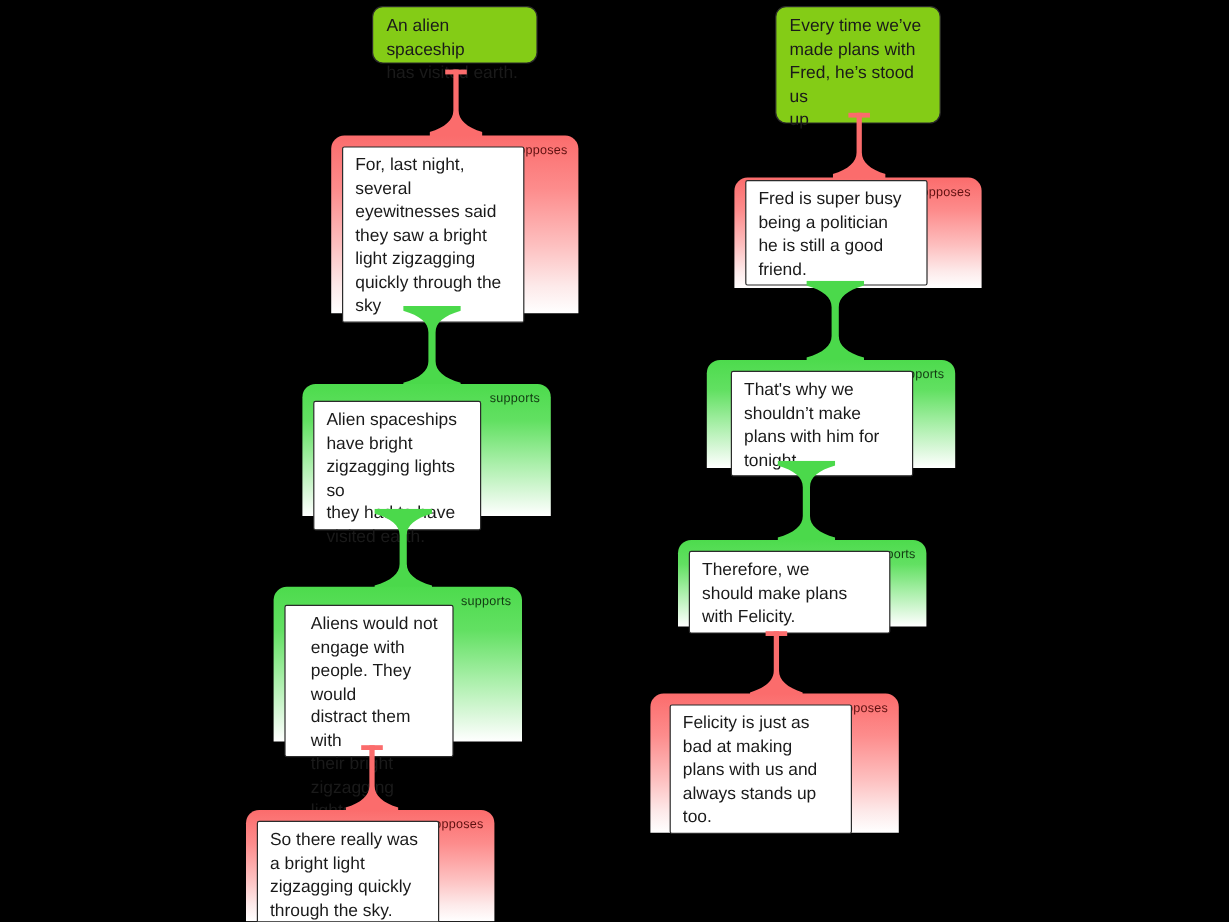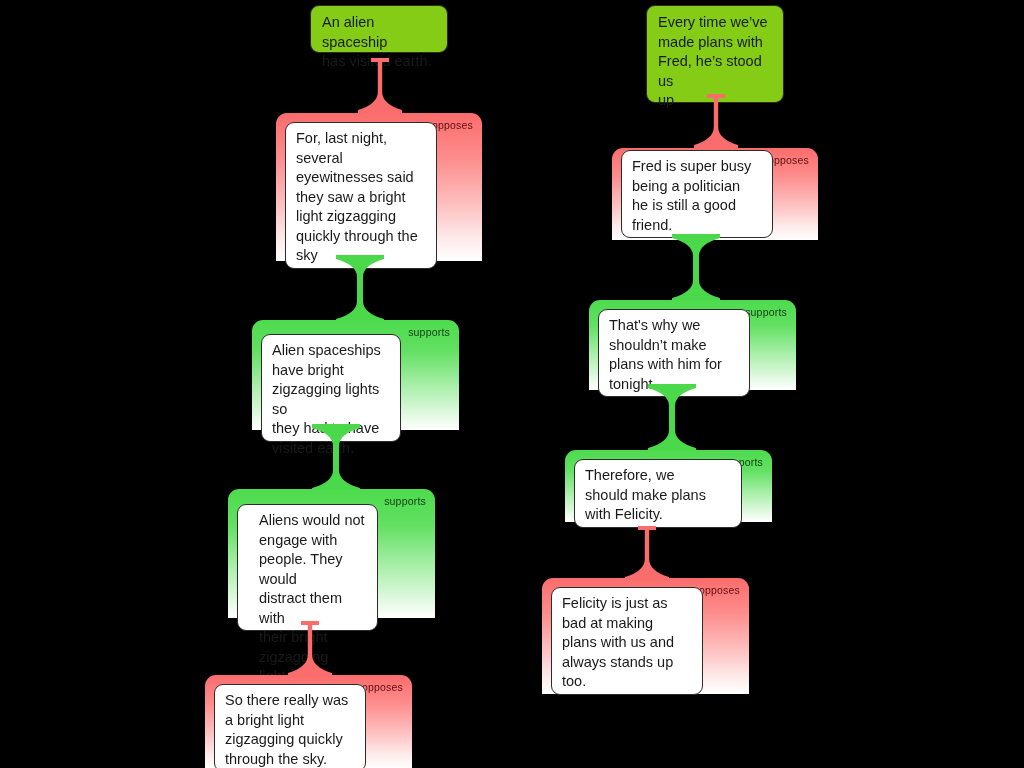--- a/index.html
+++ b/index.html
@@ -60,21 +60,21 @@
     white-space: nowrap;
   }
   .card.opposes .rel-label { color: #5e1010; }
   .card.supports .rel-label { color: #123a12; }
 
   .claim-box {
     position: absolute;
     box-sizing: border-box;
     background: #ffffff;
     border: 1.5px solid #2b2b2b;
-    border-radius: 9px;
+    border-radius: 2px;
     padding: 6px 10px 6px 10px;
   }
   .claim-box .claim-text {
     font-size: 14.5px;
     line-height: 19.5px;
     color: #1a1a1a;
     white-space: pre-line;
   }
 
   
@@ -191,21 +191,21 @@
   </div>
 
   <div class="connector" style="left:672px; top:234px; width:48px; height:68px;">
     <svg width="48" height="68" viewBox="0 0 48 68">
       <path d="M0 0 L48 0 L48 4 C34 8 27 14 27 22 L27 46 C27 54 34 60 48 64 L48 68 L0 68 L0 64 C14 60 21 54 21 46 L21 22 C21 14 14 8 0 4 Z" fill="#4bd94b"></path>
     </svg>
   </div>
 
   <div class="card supports" style="left:589px; top:300px; width:207px; height:90px;">
     <span class="rel-label">supports</span>
-    <div class="claim-box" style="left:9px; top:9px; width:152px; height:88px;">
+    <div class="claim-box" style="left:20px; top:9px; width:152px; height:88px;">
       <div class="claim-text">That's why we
 shouldn’t make
 plans with him for
 tonight.</div>
     </div>
   </div>
 
   <div class="connector" style="left:648px; top:384px; width:48px; height:68px;">
     <svg width="48" height="68" viewBox="0 0 48 68">
       <path d="M0 0 L48 0 L48 4 C34 8 27 14 27 22 L27 46 C27 54 34 60 48 64 L48 68 L0 68 L0 64 C14 60 21 54 21 46 L21 22 C21 14 14 8 0 4 Z" fill="#4bd94b"></path>
@@ -223,21 +223,21 @@
 
   <div class="connector" style="left:625px; top:521px; width:44px; height:60px;">
     <svg width="44" height="60" viewBox="0 0 44 60">
       <rect x="13" y="5" width="18" height="4" fill="#fb6c6c"></rect>
       <path d="M19.8 5 L24.2 5 L24.2 38 C24.2 46 31 52 44 56 L44 60 L0 60 L0 56 C13 52 19.8 46 19.8 38 Z" fill="#fb6c6c"></path>
     </svg>
   </div>
 
   <div class="card opposes" style="left:542px; top:578px; width:207px; height:116px;">
     <span class="rel-label">opposes</span>
-    <div class="claim-box" style="left:9px; top:9px; width:152px; height:108px;">
+    <div class="claim-box" style="left:16px; top:9px; width:152px; height:108px;">
       <div class="claim-text">Felicity is just as
 bad at making
 plans with us and
 always stands up
 too.</div>
     </div>
   </div>
 
 </div>
 

